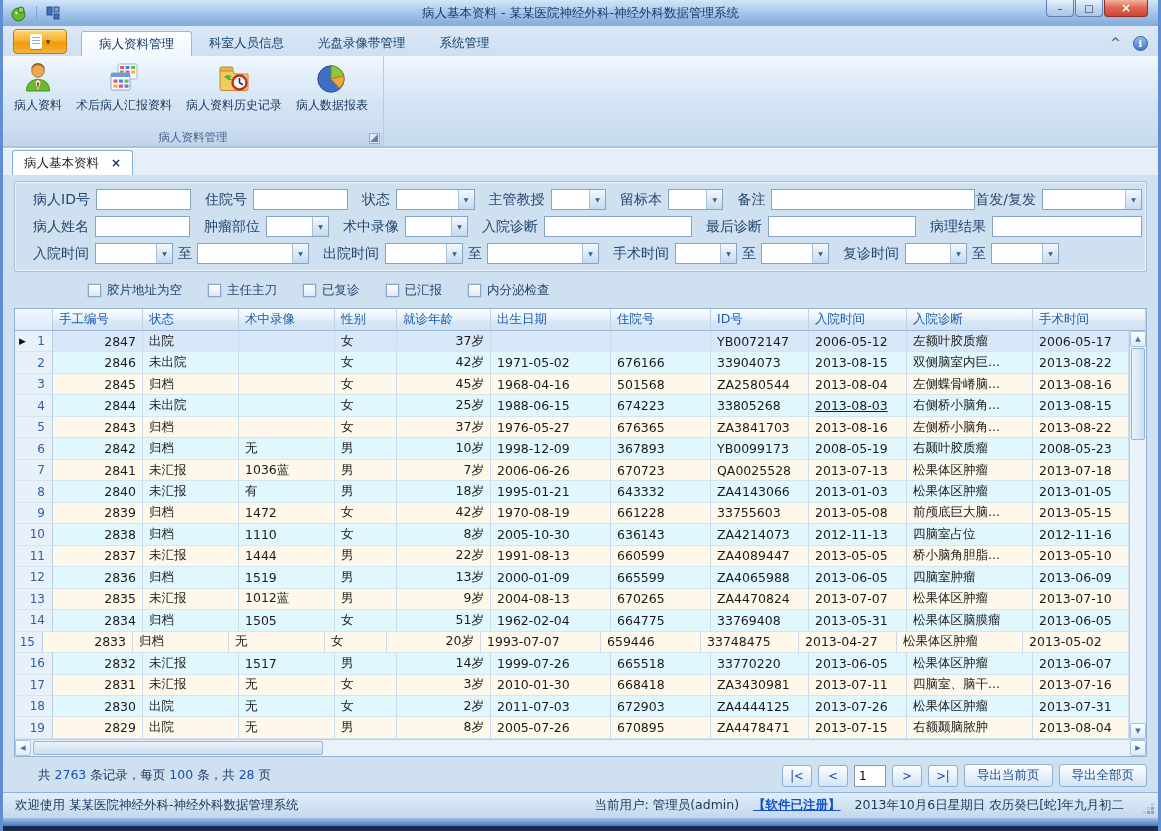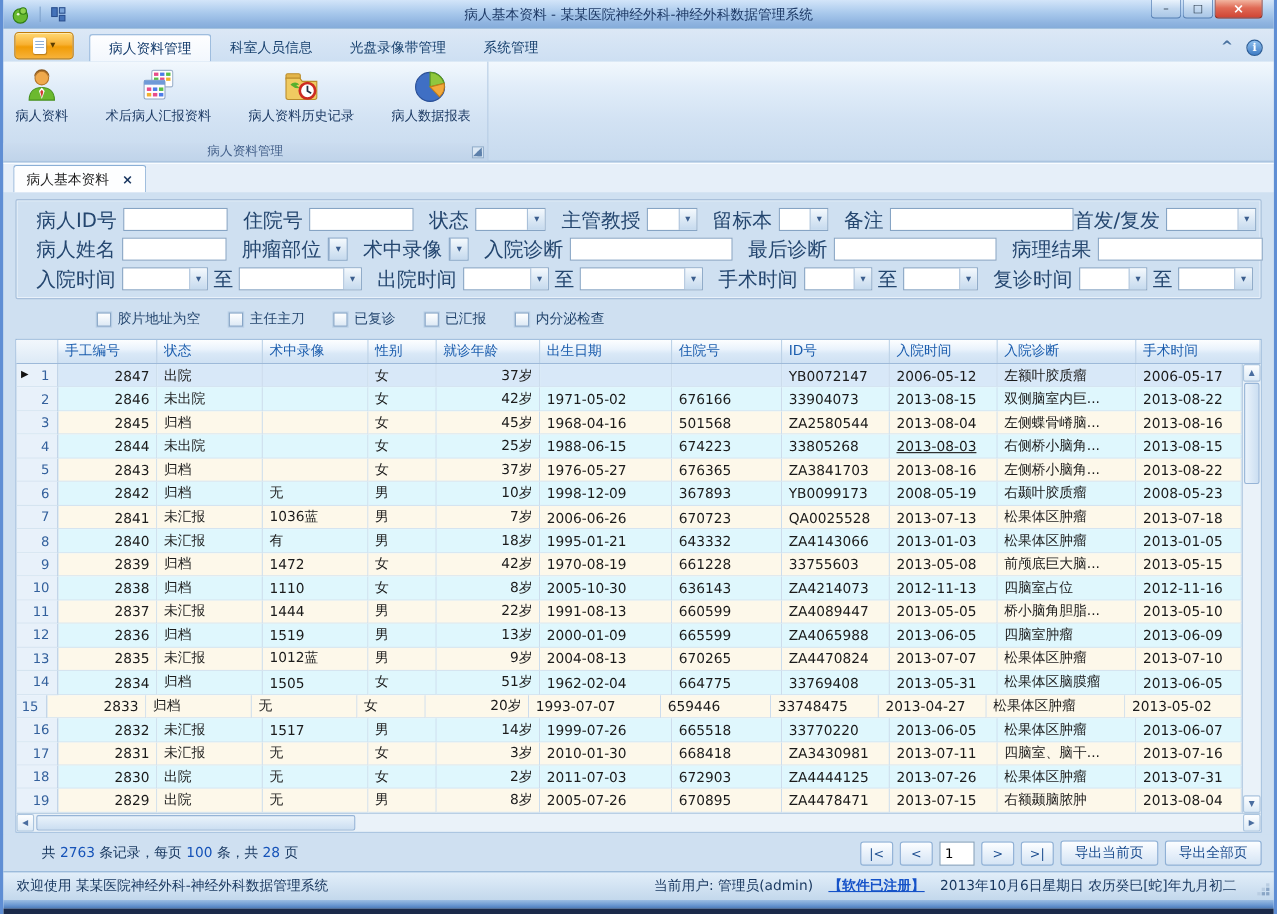--- a/index.html
+++ b/index.html
@@ -32,40 +32,40 @@
   .rtab.active { background:linear-gradient(#fefeff,#f2f7fd); border:1px solid #98b9dc; border-bottom:none; border-radius:3px 3px 0 0; color:#123a6b; }
   .tabrow-right { margin-left:auto; display:flex; align-items:center; gap:12px; padding-bottom:5px; }
   .collapse { font-size:13px; font-weight:bold; color:#49719f; line-height:8px; height:10px; }
   .info { width:15px; height:15px; border-radius:50%; background:linear-gradient(#8fc0ef,#3f7cc4); color:#fff;
     font-size:10px; font-weight:bold; display:flex; align-items:center; justify-content:center; border:1px solid #2b5b94; font-family:"DejaVu Serif","Liberation Serif",serif; }
 
   
   .ribbon { height:92px; flex:0 0 auto; background:linear-gradient(#f2f8fd,#e1edf9 25%,#d2e2f3 60%,#c7daee);
     border-bottom:2px solid #aac4e0; display:flex; }
   .rgroup { position:relative; display:flex; padding:2px 8px 17px 4px; border-right:1px solid #b7cce4; }
-  .rbtns { display:flex; align-items:flex-start;gap:20px; }
+  .rbtns { display:flex; align-items:flex-start; }
   .rbtn { display:flex; flex-direction:column; align-items:center; padding:3px 7px 0; }
   .rbtn .lbl { font-size:12px; color:#1c3a64; white-space:nowrap; margin-top:2px; }
   .rgroup-label { position:absolute; left:0; right:0; bottom:0; height:16px; text-align:center;
     font-size:11.5px; color:#44618b; background:linear-gradient(#cbdcef,#c0d4ea); }
   .dlauncher { position:absolute; right:3px; bottom:2px; width:11px; height:11px; border:1px solid #93aecb; background:#dbe8f5; }
   .dlauncher::after { content:""; position:absolute; right:1px; bottom:1px; width:0; height:0;
     border-left:4px solid transparent; border-top:4px solid transparent; border-right:4px solid #5e81ab; border-bottom:4px solid #5e81ab; }
 
   
   .docstrip { height:27px; flex:0 0 auto; background:#e6eff9; border-top:1px solid #fbfdff; display:flex; align-items:flex-end; padding:0 9px; }
   .dtab { height:25px; background:#fdfeff; border:1px solid #8aafd6; border-bottom:none; border-radius:3px 3px 0 0;
     display:flex; align-items:center; gap:12px; padding:0 11px; font-size:12.5px; color:#1d1d1d; }
   .dtab .dx { color:#16335e; font-weight:bold; font-size:12px; }
 
   
   .content { flex:1 1 auto; min-height:0; display:flex; flex-direction:column; padding:6px 11px 0; background:#cfe0f1; }
   .filterbox { flex:0 0 auto; border:1px solid #a9c0db; border-radius:2px; box-shadow:inset 0 0 0 1px #e9f1fa; padding:4px 4px; }
   .frow { display:flex; align-items:center; height:27px; }
-  .flabel { font-size:18px; color:#24466f; margin:0 6px 0 14px; white-space:nowrap; }
+  .flabel { font-size:14px; color:#24466f; margin:0 6px 0 14px; white-space:nowrap; }
   .flabel.to { margin:0 5px; }
   .txt { height:21px; border:1px solid #86a4c4; background:#fff; padding:0 3px; font:12px "DejaVu Sans","Liberation Sans",sans-serif; }
   .combo { display:flex; height:21px; border:1px solid #86a4c4; background:#fff; }
   .combo .cv { flex:1; }
   .combo .cb { width:16px; flex:0 0 auto; background:linear-gradient(#f4f9fd,#dcE9f5 50%,#c6daee);
     border-left:1px solid #a9c0da; display:flex; align-items:center; justify-content:center; font-size:6px; color:#3b5e8e; }
   .w62{width:62px} .w68{width:68px} .w78{width:78px} .w88{width:88px} .w95{width:95px}
   .w112{width:112px} .w148{width:148px} .w150{width:150px} .w228{width:228px}
   .push { margin-left:auto; }
 

